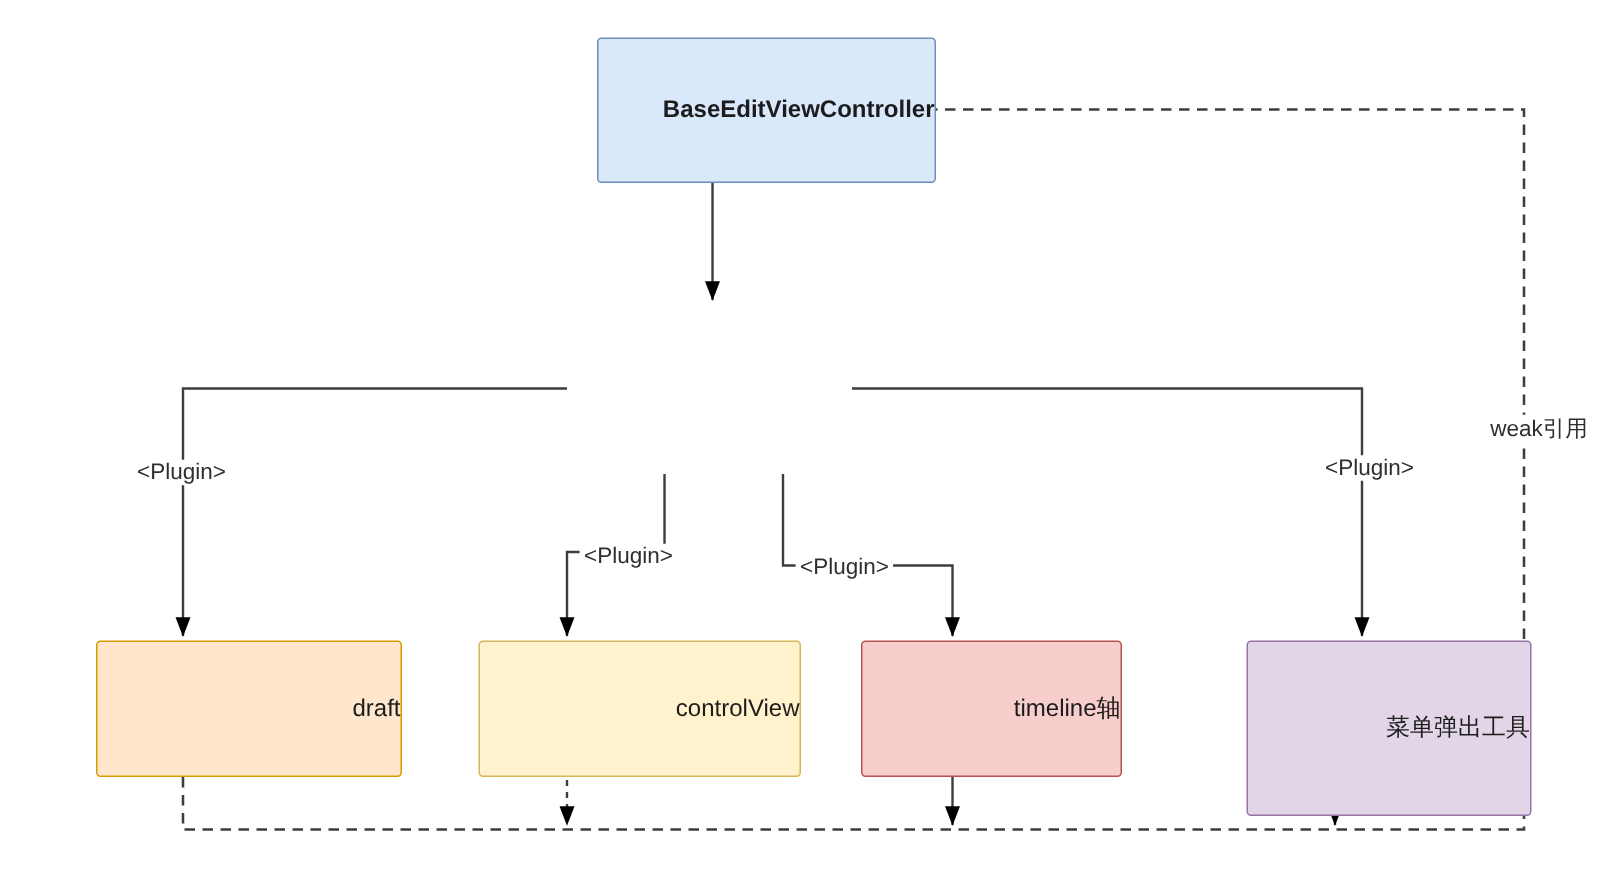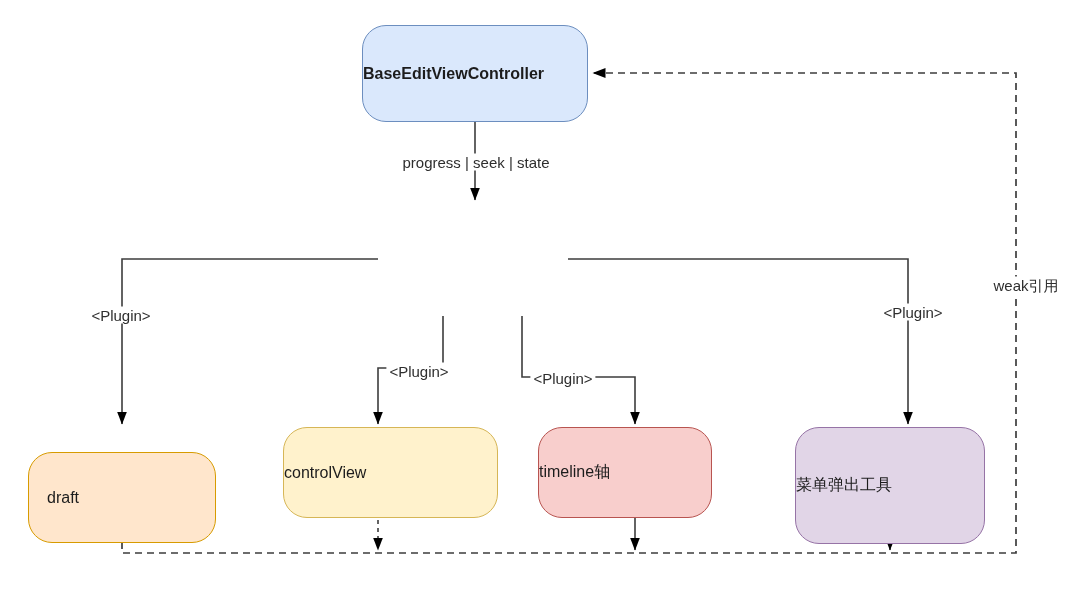--- a/index.html
+++ b/index.html
@@ -8,41 +8,42 @@
     width:1080px;height:591px;
     background:#ffffff;
     font-family:"Liberation Sans", sans-serif;
     overflow:hidden;
   }
   .edge-layer{position:absolute;left:0;top:0;z-index:0;}
   .node{
     position:absolute;
     box-sizing:border-box;
     border:1.6px solid #888;
-    border-radius:24px;
-    display:flex;align-items:center;justify-content:flex-start;
+    border-radius:3px;
+    display:flex;align-items:center;justify-content:flex-end;
     font-size:16px;color:#1c1c1c;
     z-index:1;
     text-align:center;
+    margin-left:36px;
   }
   .node-bold{font-weight:bold;}
   .edge-label{
     position:absolute;
     transform:translate(-50%,-50%);
     background:#ffffff;
     padding:0 3px;
     font-size:15px;
     color:#2e2e2e;
     white-space:nowrap;
     z-index:2;
   }
   
   #node-base       {left:362px;top:25px; width:226px;height:97px;}
   #node-dispatch   {left:378px;top:203px;width:190px;height:113px;}
-  #node-draft      {left:28px; top:452px;width:188px;height:91px;padding-left:18px;}
+  #node-draft      {left:28px; top:427px;width:204px;height:91px;padding-left:18px;}
   #node-controlview{left:283px;top:427px;width:215px;height:91px;}
   #node-timeline   {left:538px;top:427px;width:174px;height:91px;}
   #node-menu       {left:795px;top:427px;width:190px;height:117px;font-family:Liberation Mono, monospace;}
   
   #lbl-progress   {left:476px; top:162px;}
   #lbl-plugin-draft      {left:121px; top:315px;}
   #lbl-plugin-controlview{left:419px; top:371px;}
   #lbl-plugin-timeline   {left:563px; top:378px;}
   #lbl-plugin-menu       {left:913px; top:312px;}
   #lbl-weakref    {left:1026px;top:286px;}
@@ -90,21 +91,20 @@
   </div>
 
   <div class="node" id="node-timeline" style="background: rgb(248, 206, 204); border-color: rgb(184, 84, 80);">
     <span>timeline轴</span>
   </div>
 
   <div class="node" id="node-menu" style="background: rgb(225, 213, 231); border-color: rgb(150, 115, 166);">
     <span>菜单弹出工具</span>
   </div>
 
-  <div class="edge-label" id="lbl-progress">progress | seek | state</div>
 
   <div class="edge-label" id="lbl-plugin-draft">&lt;Plugin&gt;</div>
 
   <div class="edge-label" id="lbl-plugin-controlview">&lt;Plugin&gt;</div>
 
   <div class="edge-label" id="lbl-plugin-timeline">&lt;Plugin&gt;</div>
 
   <div class="edge-label" id="lbl-plugin-menu">&lt;Plugin&gt;</div>
 
   <div class="edge-label" id="lbl-weakref">weak引用</div>

